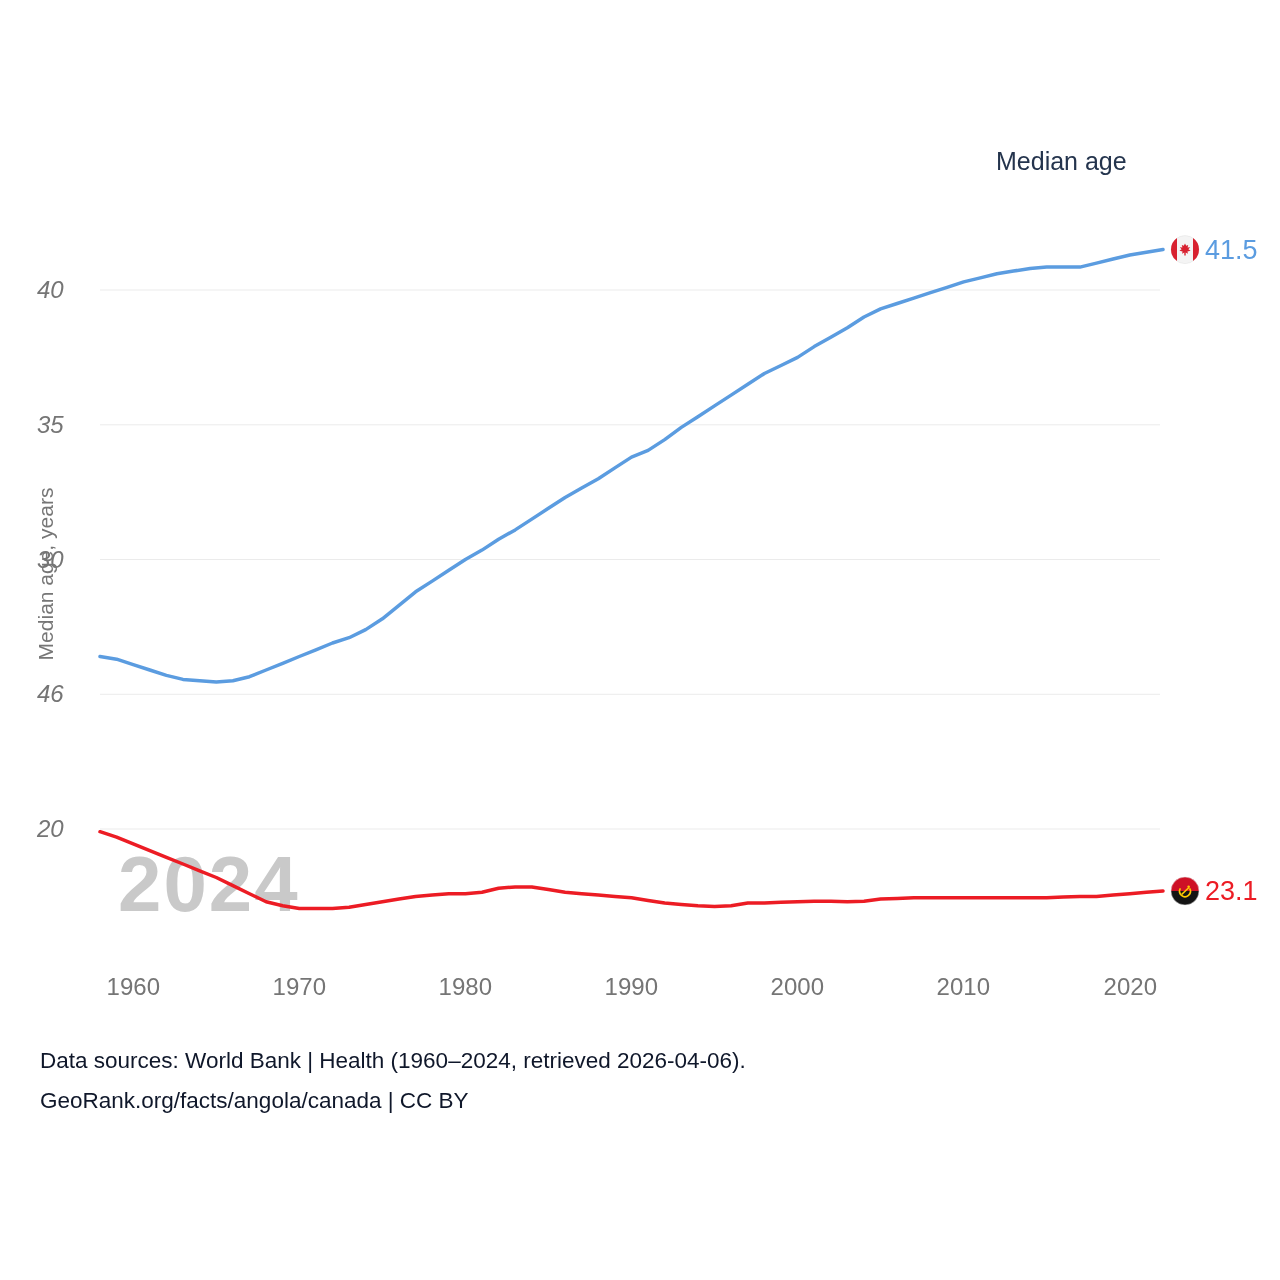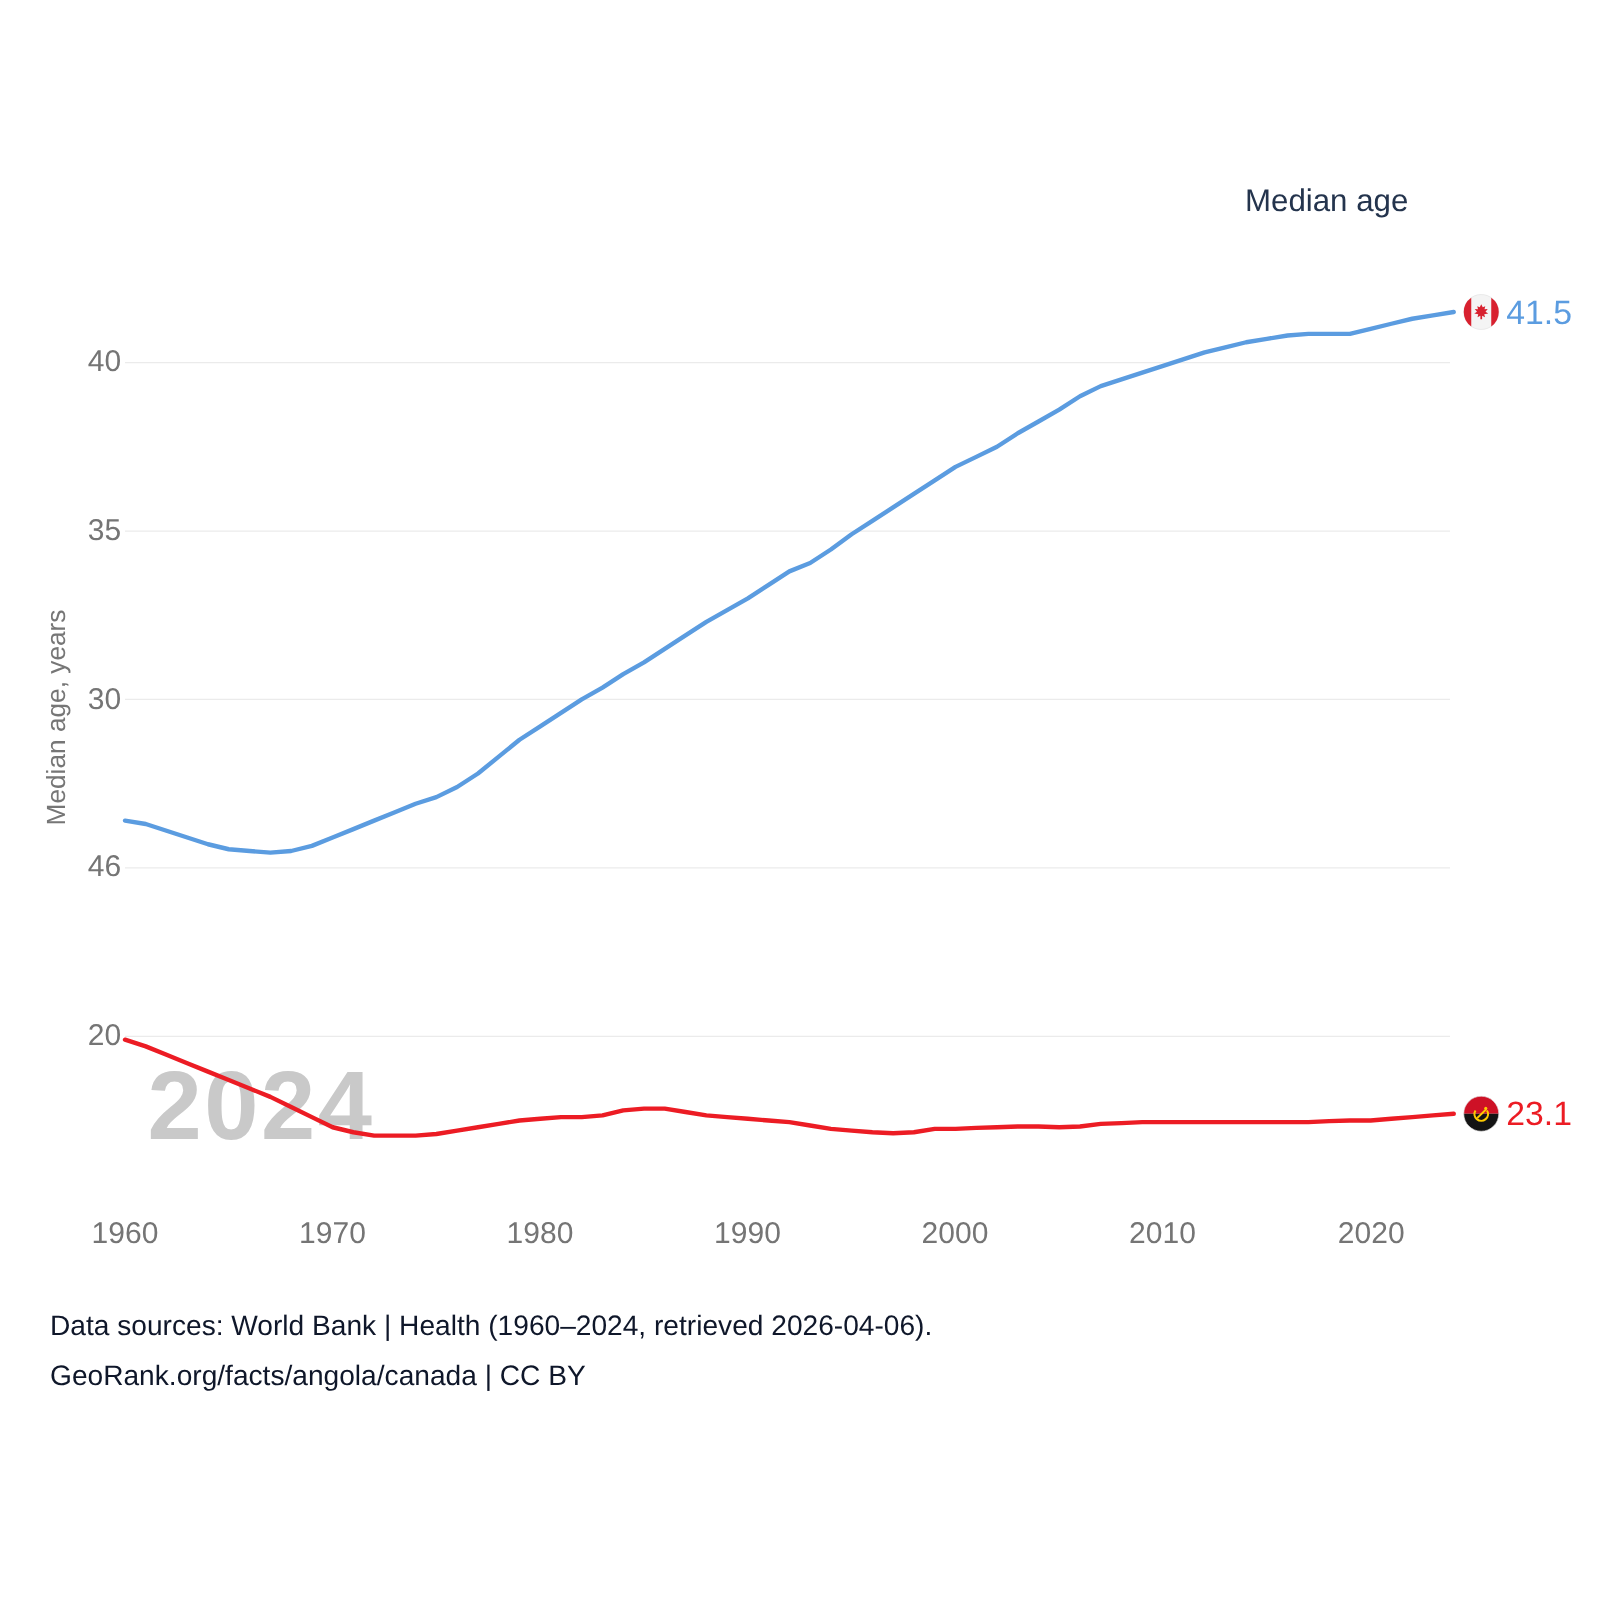--- a/index.html
+++ b/index.html
@@ -2,22 +2,22 @@
 <html><head>
 <meta charset="utf-8">
 <style>
   html,body{margin:0;padding:0;background:#fff;}
   .stage{position:relative;width:1280px;height:1280px;background:#ffffff;
          font-family:"Liberation Sans",sans-serif;overflow:hidden;}
   svg.plot{position:absolute;left:0;top:0;}
   .gridline{stroke:#ebebeb;stroke-width:1;}
   .series-line{fill:none;stroke-width:3.5;stroke-linejoin:round;stroke-linecap:round;}
   .tick{position:absolute;color:#757575;font-size:24px;height:30px;line-height:30px;}
-  .xtick{width:120px;text-align:center;top:972px;}
-  .ytick{width:70px;text-align:right;left:27px;}
+  .xtick{width:120px;text-align:right;top:972px;}
+  .ytick{width:70px;text-align:left;left:37px;font-style:italic;}
   .axis-title{position:absolute;left:-104px;top:562px;width:300px;height:24px;line-height:24px;
               text-align:center;color:#767676;font-size:21px;
               transform:rotate(-90deg);transform-origin:center;}
   .legend-title{position:absolute;left:996px;top:100px;font-size:25px;color:#24344d;margin-top:47px;}
   .legend-row{position:absolute;left:994px;top:139px;display:flex;gap:20px;align-items:center;}
   .legend-item{display:flex;align-items:center;gap:7px;font-size:25px;color:#24344d;cursor:pointer;}
   .legend-box{width:21px;height:21px;border:2.5px solid #888;background:#fff;flex:0 0 auto;}
   .watermark{position:absolute;left:118px;top:845px;font-size:78px;line-height:78px;
              font-weight:700;color:#c9c9c9;letter-spacing:2px;}
   .value-label{position:absolute;left:1205px;height:30px;line-height:30px;font-size:27px;}

